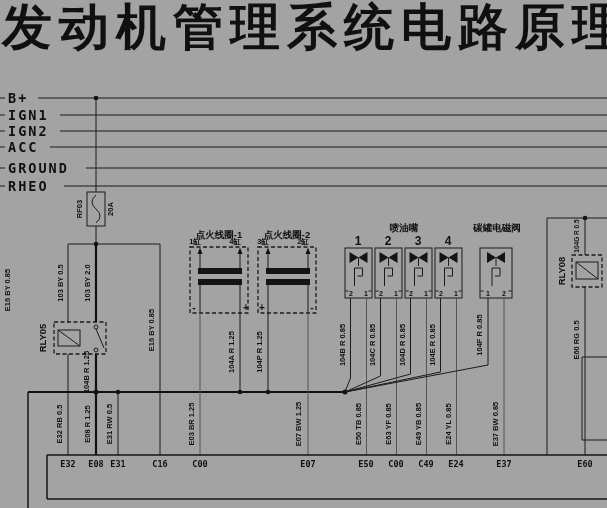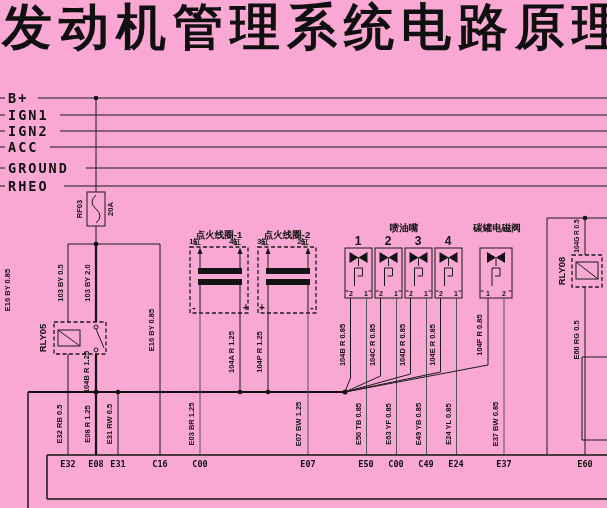--- a/index.html
+++ b/index.html
@@ -1,16 +1,16 @@
 <!DOCTYPE html>
 <html><head>
 <meta charset="utf-8">
 <style>
   html,body{margin:0;padding:0;background:#fff;}
-  .stage{position:relative;width:607px;height:508px;background:#f9a8d4;overflow:hidden;
+  .stage{position:relative;width:607px;height:508px;background:#a3a3a3;overflow:hidden;
          font-family:"Liberation Sans",sans-serif;}
   svg{position:absolute;left:0;top:0;}
   .ln{stroke:#1b1b1b;stroke-width:1;fill:none;}
   .thk{stroke:#111;stroke-width:2.2;fill:none;}
   .med{stroke:#161616;stroke-width:1.5;fill:none;}
   .gry{stroke:#555;stroke-width:1;fill:none;}
   .dash{stroke:#1b1b1b;stroke-width:1.3;fill:none;stroke-dasharray:4 2.5;}
   .blk{fill:#141414;stroke:none;}
   text{fill:#101010;}
   .ttl{font:bold 50px "Liberation Sans",sans-serif;letter-spacing:7px;}

